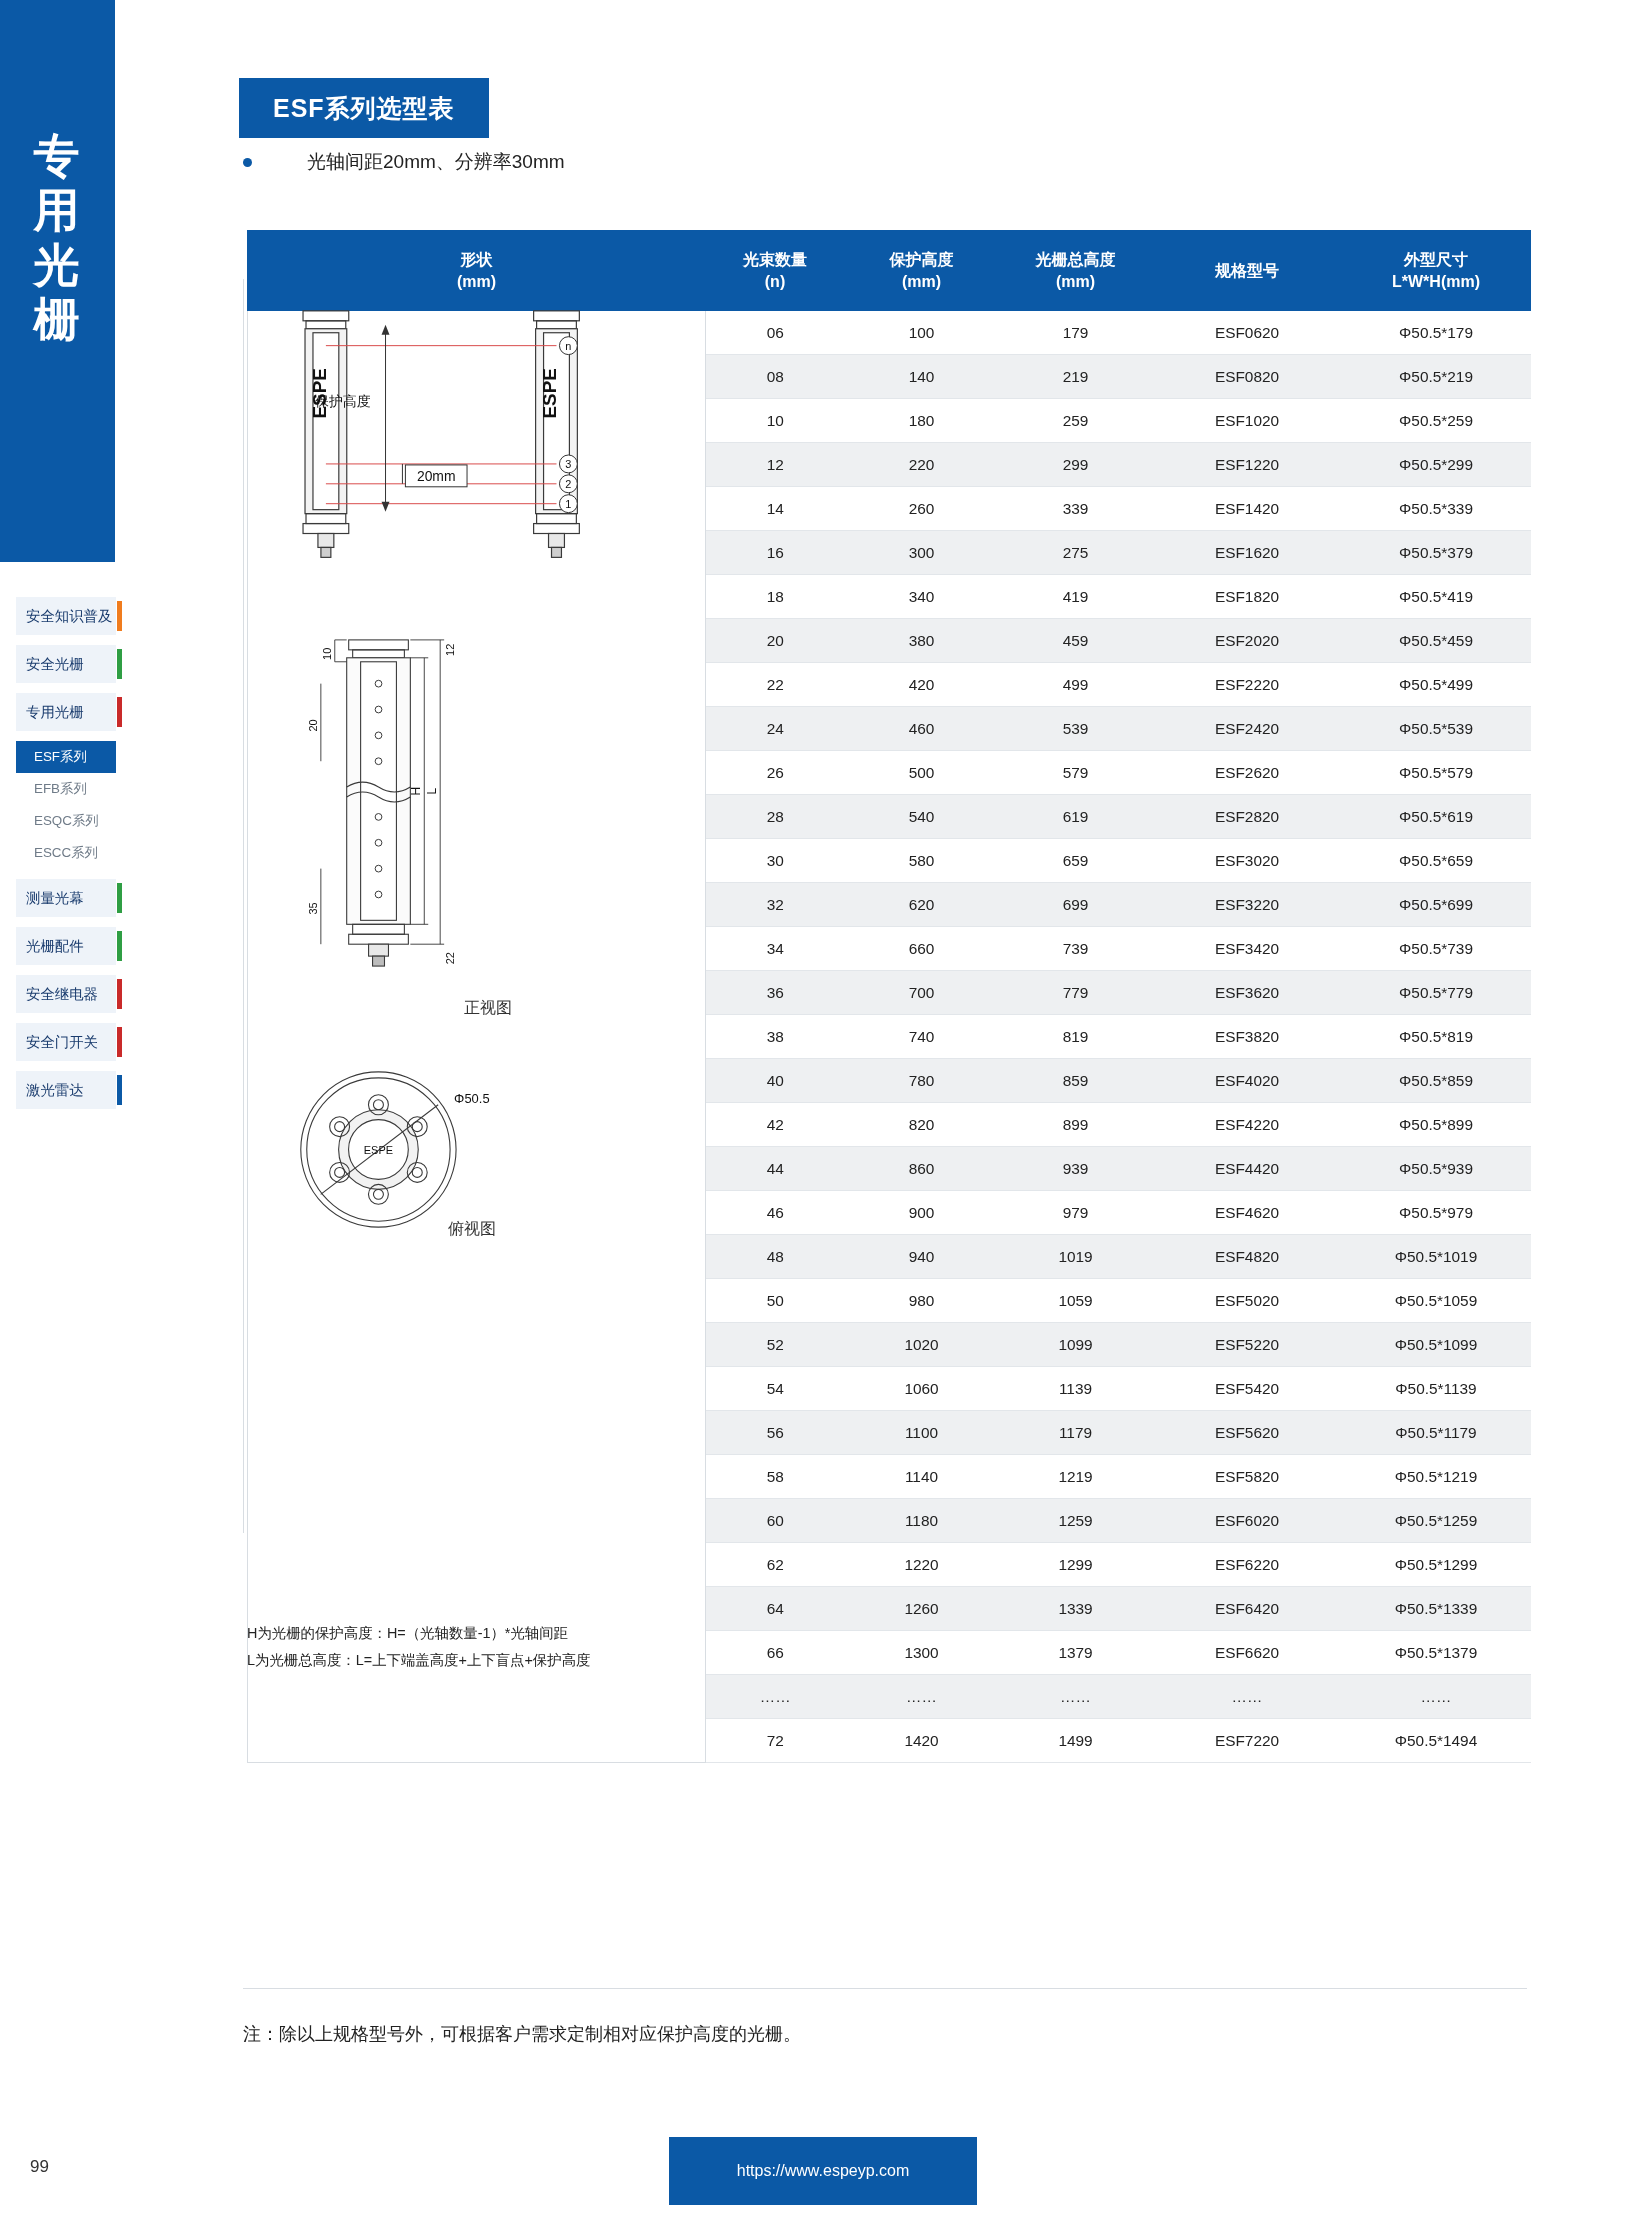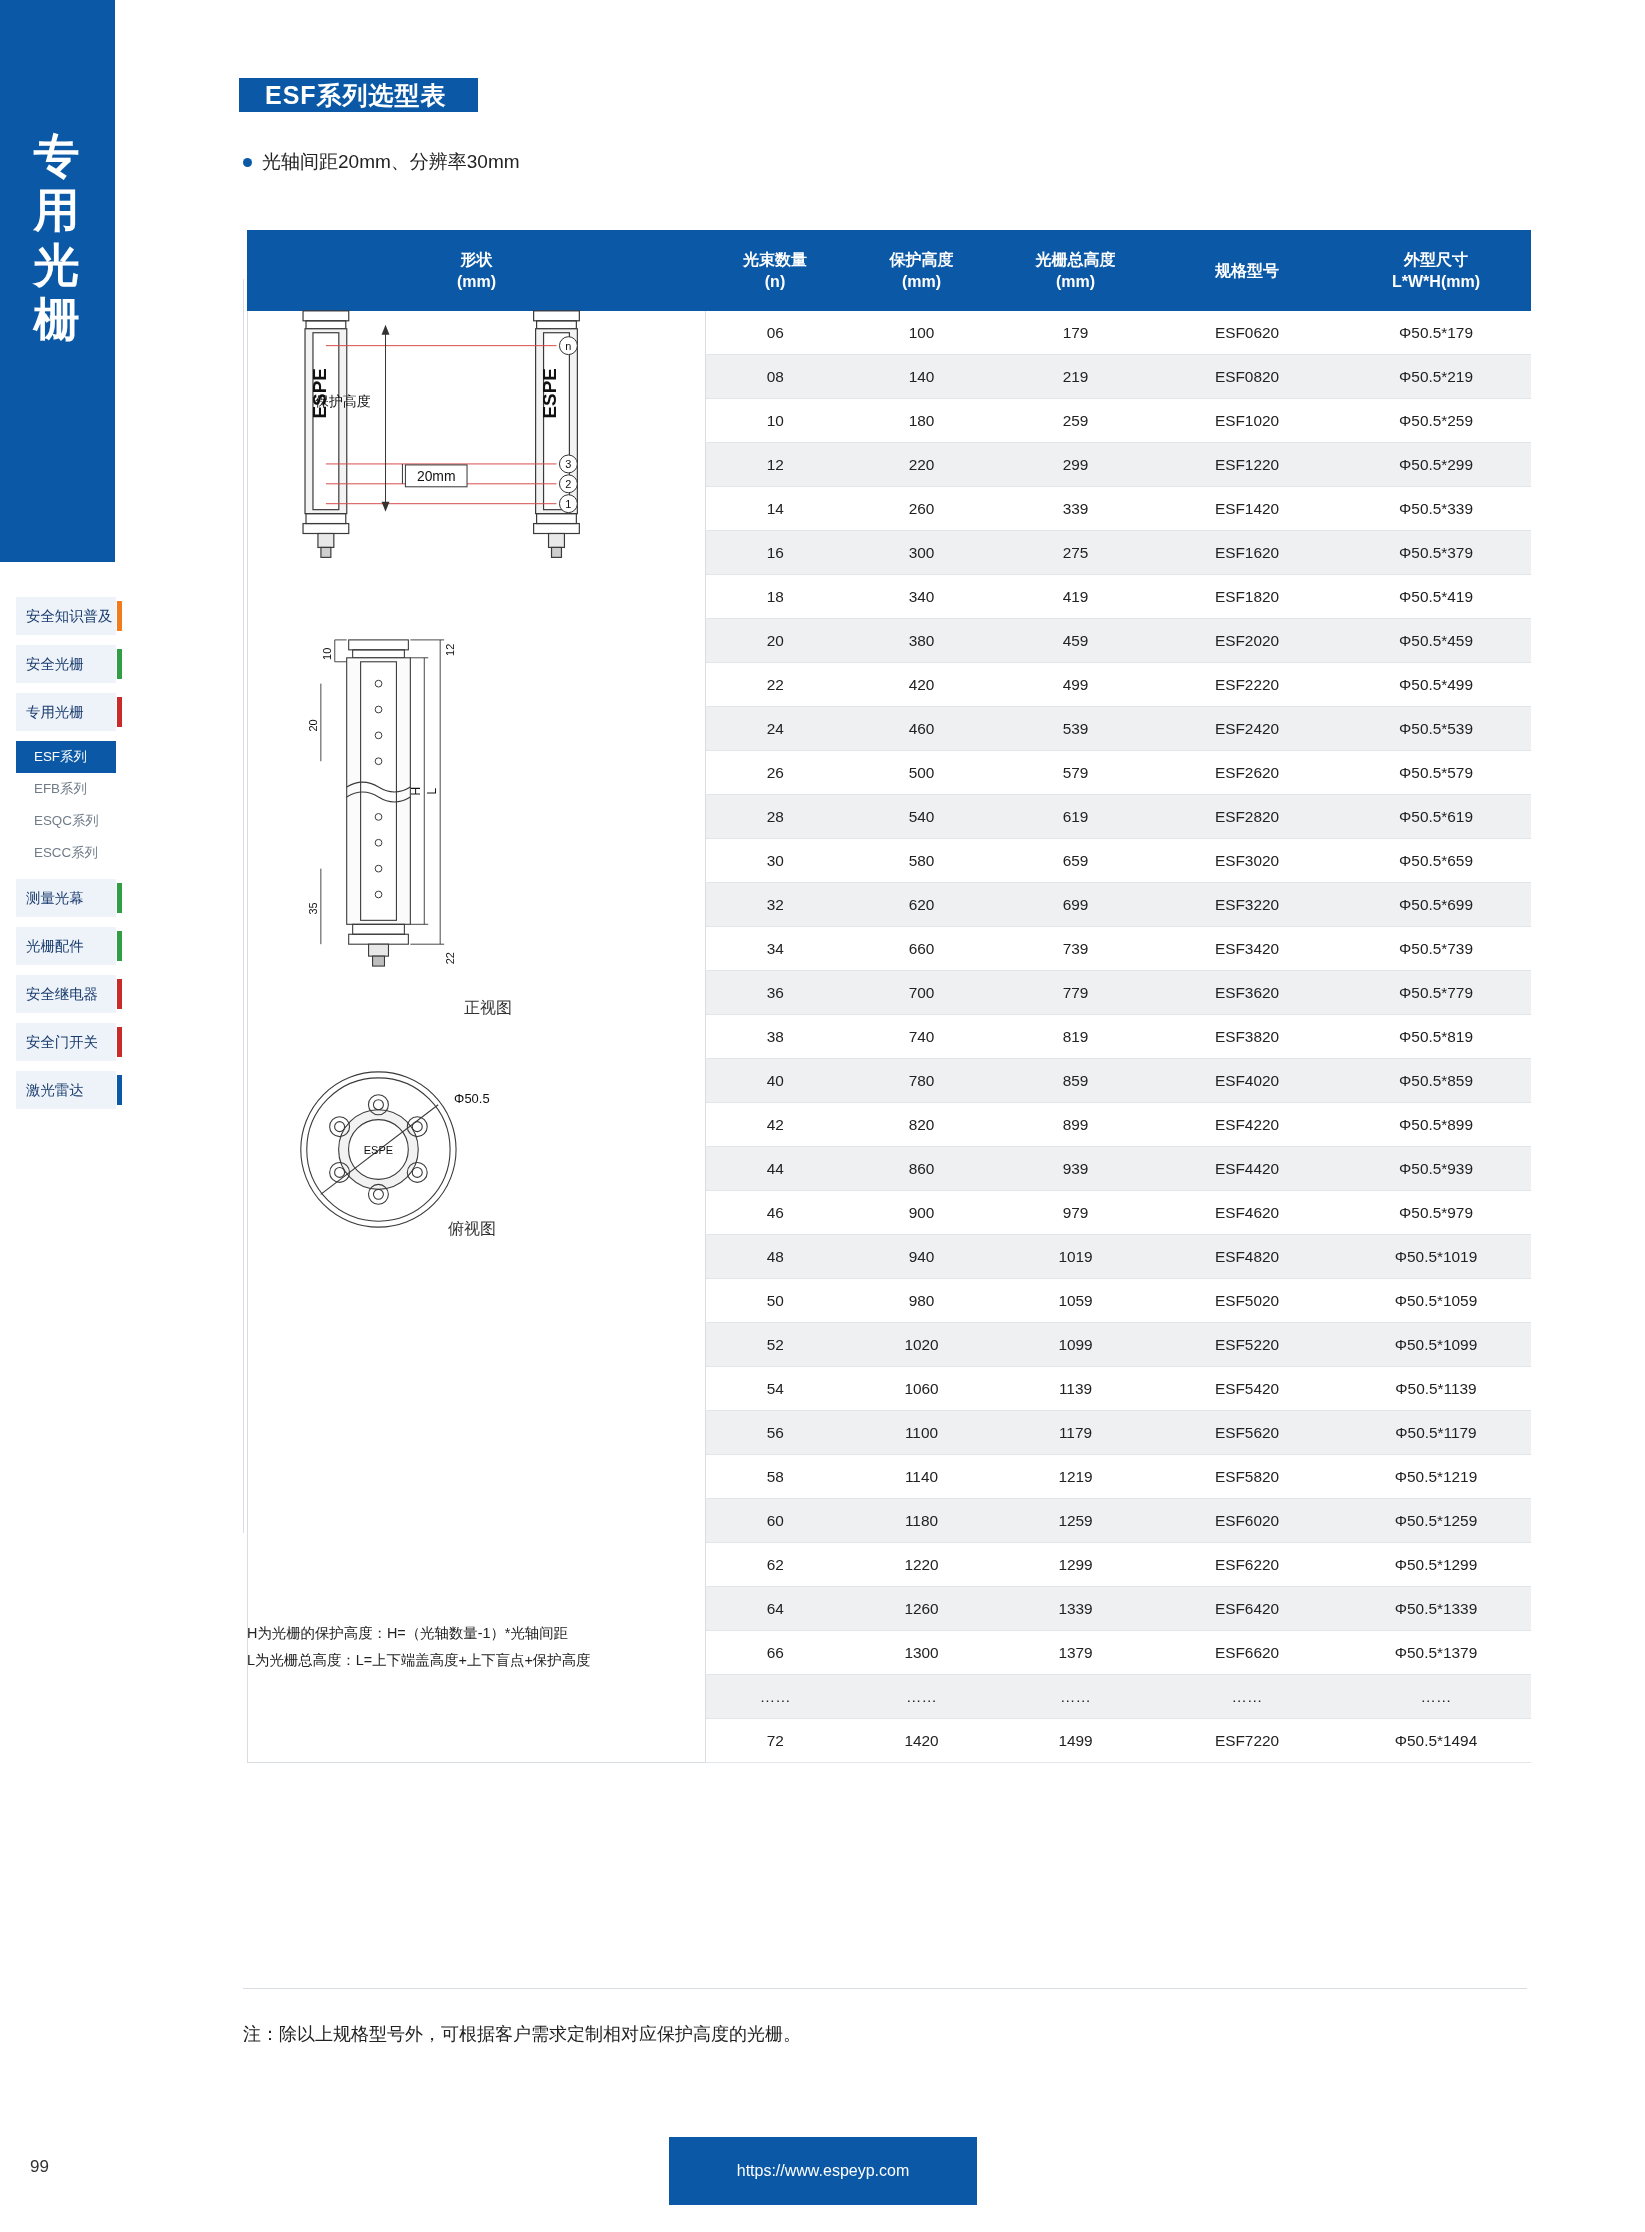--- a/index.html
+++ b/index.html
@@ -49,31 +49,31 @@
   .nav-item.sub.active {
     background:#0b59a6; color:#ffffff;
   }
   .nav-gap { height:10px; }
 
   
   #content { position:absolute; left:239px; top:0; width:1294px; height:2233px; }
 
   #title-badge {
     position:absolute; left:0px; top:78px;
-    min-width:239px; height:34px;
+    min-width:239px; height:60px;
     background:#0b59a6; color:#fff;
     font-size:25px; font-weight:bold;
-    display:flex; align-items:center; padding:0 26px;
+    display:flex; align-items:center; padding:0 34px;
     letter-spacing:1px;
   }
 
   #subtitle-row {
     position:absolute; left:4px; top:149px;
     display:flex; align-items:center;
-    font-size:19px; color:#222;
+    font-size:19px; color:#222;gap:45px;
   }
   #subtitle-dot {
     width:9px; height:9px; border-radius:50%;
     background:#0b59a6; margin-right:10px;
   }
 
   
   #spec-table {
     position:absolute; left:8px; top:199px;
     width:1284px;

